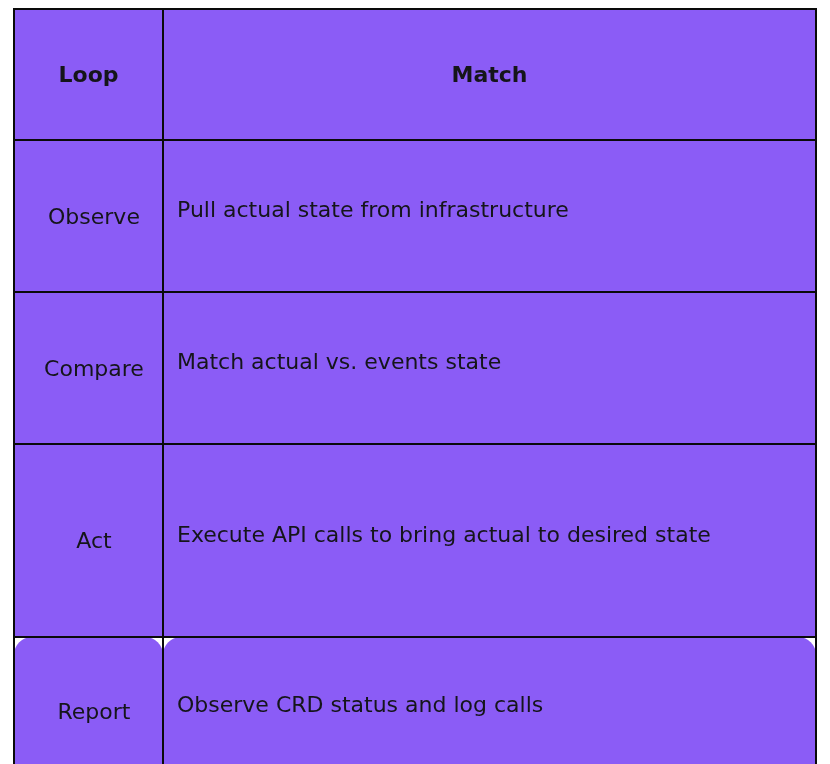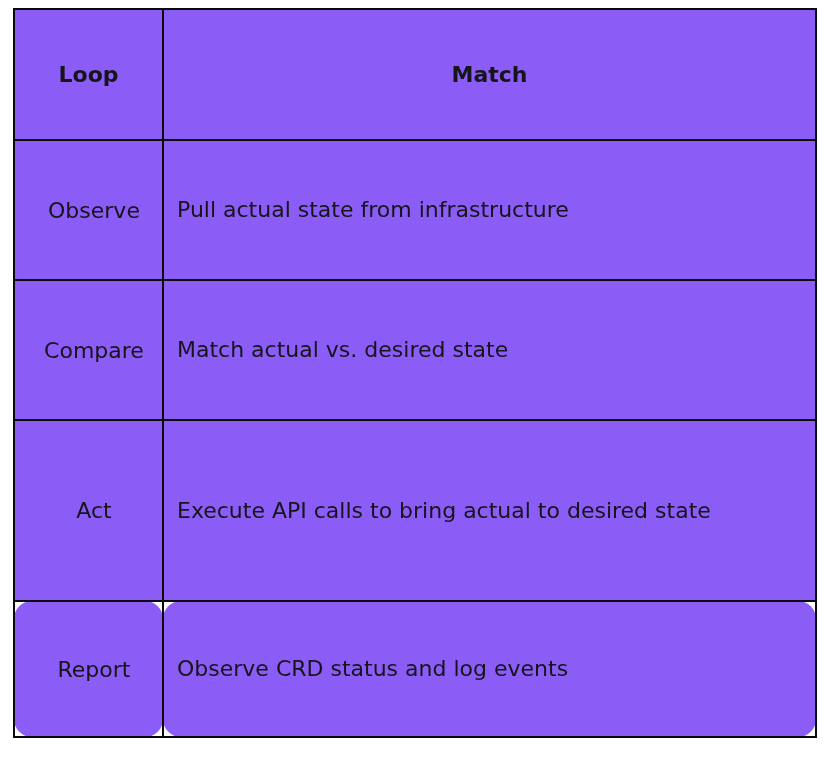--- a/index.html
+++ b/index.html
@@ -36,21 +36,21 @@
     text-align: center;
     height: 129px;
     padding: 0;
   }
   td.loop-cell {
     text-align: center;
     padding: 0 4px 0 15px;
   }
   td.action-cell {
     text-align: left;
-    padding: 0 10px 0 13px;
+    padding: 0 10px 12px 13px;
   }
   tr.row-observe td { height: 138px; }
   tr.row-compare td { height: 138px; margin-left: 32px; }
   tr.row-act td     { height: 179px; }
   tr.row-report td  { height: 134px; border-radius: 18px; }
   .action-text {
     max-width: 570px;
     line-height: 46px;
   }
   .misspelled {
@@ -77,29 +77,29 @@
   <tbody>
     <tr class="row-observe">
       <td class="loop-cell">Observe</td>
       <td class="action-cell">
         <div class="action-text">Pull actual state from infrastructure</div>
       </td>
     </tr>
     <tr class="row-compare">
       <td class="loop-cell">Compare</td>
       <td class="action-cell">
-        <div class="action-text">Match actual vs. desired state</div>
+        <div class="action-text">Match actual vs. events state</div>
       </td>
     </tr>
     <tr class="row-act">
       <td class="loop-cell">Act</td>
       <td class="action-cell">
         <div class="action-text">Execute API calls to bring actual to desired state</div>
       </td>
     </tr>
     <tr class="row-report">
       <td class="loop-cell">Report</td>
       <td class="action-cell">
-        <div class="action-text"><span>Observe </span><span class="misspelled">CRD</span><span> status and log events</span></div>
+        <div class="action-text"><span>Observe </span><span class="misspelled">CRD</span><span> status and log calls</span></div>
       </td>
     </tr>
   </tbody>
 </table>
 
 </body></html>

